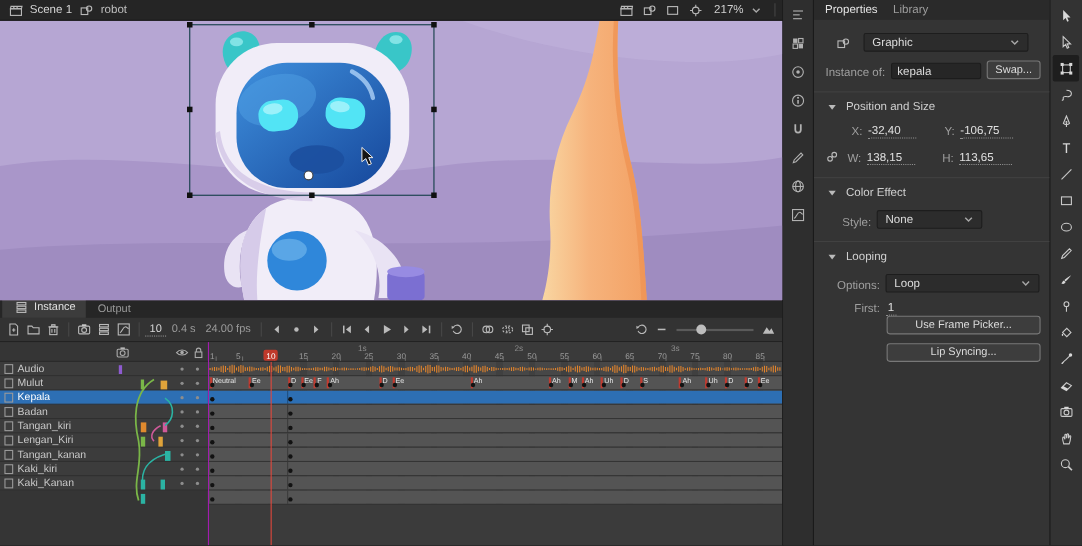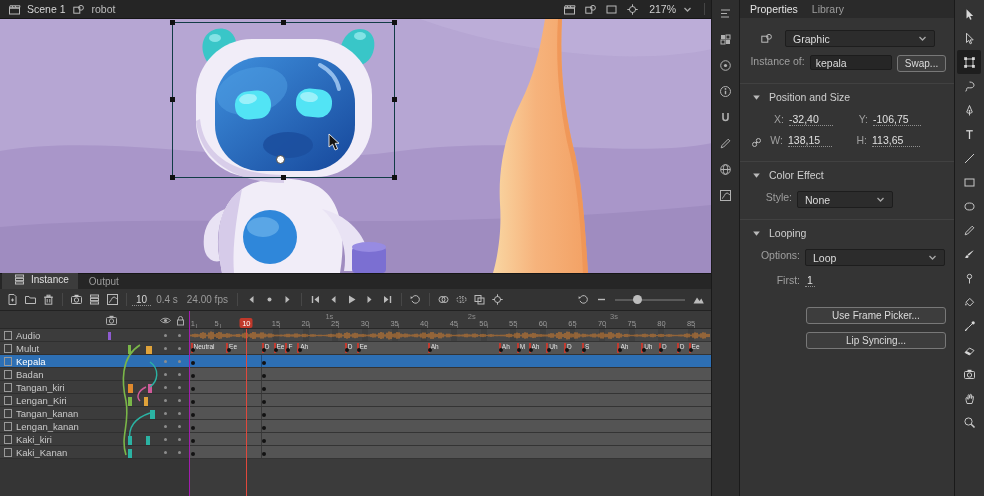--- a/index.html
+++ b/index.html
@@ -25,21 +25,21 @@
   .origin{position:absolute;left:276px;top:136px;width:9px;height:9px;border-radius:50%;background:#fff;border:1px solid #444}
   .cursor{position:absolute;left:328px;top:114px}
 
   
   .strip{width:28px;background:#2e2e2e;border-right:1px solid #1a1a1a;display:flex;flex-direction:column;align-items:center;padding-top:5px;gap:10px}
   .strip .pic{width:18px;height:16px;display:flex;align-items:center;justify-content:center;opacity:.85}
   .props{width:215px;background:#343434;border-right:1px solid #1a1a1a;font-size:10.5px;position:relative}
   .props-tabs{height:18px;background:#2a2a2a;display:flex;gap:14px;align-items:center;padding:0 10px;font-size:10.5px}
   .ptab{color:#9d9d9d}
   .ptab.active{color:#e4e4e4}
-  .prow{display:flex;align-items:flex-start;margin:8px 8px 0 8px;gap:5px}
+  .prow{display:flex;align-items:flex-end;margin:8px 8px 0 8px;gap:5px}
   .plabel{color:#9f9f9f;text-align:right}
   .select{height:17px;background:#2c2c2c;border:1px solid #1d1d1d;border-radius:2px;display:flex;align-items:center;justify-content:space-between;padding:0 4px 0 7px;color:#dcdcdc}
   .pfield{height:15px;background:#262626;border:1px solid #1c1c1c;border-radius:2px;display:flex;align-items:center;padding:0 5px;color:#dcdcdc}
   .pbtn{height:17px;background:#3d3d3d;border:1px solid #787878;border-radius:3px;color:#dcdcdc;font-size:10px;
         font-family:Liberation Sans, sans-serif;display:flex;align-items:center;justify-content:center}
   .psec{margin-top:11px;border-top:1px solid #414141;padding:5px 8px 0 8px;display:flex;align-items:center;gap:5px;color:#cfcfcf}
   .hot{color:#e0e0e0;border-bottom:1px dotted #8f8f8f;line-height:12px}
   .tools{width:28px;background:#333;display:flex;flex-direction:column;align-items:center;padding-top:2px}
   .tool{width:24px;height:24px;display:flex;align-items:center;justify-content:center;border-radius:2px}
   .tool.active{background:#1e1e1e}
@@ -443,26 +443,20 @@
               </div>
               <div class="tl-lrow">
                 <span class="licon"></span>
                 <span>Lengan_Kiri</span>
                 <span class="ldot" style="left: 164px;"></span>
                 <span class="ldot" style="left: 178px;"></span>
               </div>
               <div class="tl-lrow">
                 <span class="licon"></span>
                 <span>Tangan_kanan</span>
-                <span class="ldot" style="left: 164px;"></span>
-                <span class="ldot" style="left: 178px;"></span>
-              </div>
-              <div class="tl-lrow">
-                <span class="licon"></span>
-                <span>Lengan_kanan</span>
                 <span class="ldot" style="left: 164px;"></span>
                 <span class="ldot" style="left: 178px;"></span>
               </div>
               <div class="tl-lrow">
                 <span class="licon"></span>
                 <span>Kaki_kiri</span>
                 <span class="ldot" style="left: 164px;"></span>
                 <span class="ldot" style="left: 178px;"></span>
               </div>
               <div class="tl-lrow">
@@ -807,21 +801,21 @@
               <path d="M3.5,5 L6.5,8 L9.5,5" stroke="#b5b5b5" fill="none" stroke-width="1.3"></path>
             </svg>
           </span>
       </div>
     </div>
     <div class="prow">
       <span class="plabel" style="width:52px">First:</span>
       <span class="hot" style="min-width:10px;text-align:center">1</span>
     </div>
 
-    <div class="prow" style="margin-top:20px">
+    <div class="prow" style="margin-top:0">
       <button class="pbtn" style="width:140px;margin-left:58px">Use Frame Picker...</button>
     </div>
     <div class="prow">
       <button class="pbtn" style="width:140px;margin-left:58px">Lip Syncing...</button>
     </div>
   </div>
 
   <div class="tools">
       <div class="tool">
         <svg width="13" height="13" viewBox="0 0 13 13">

